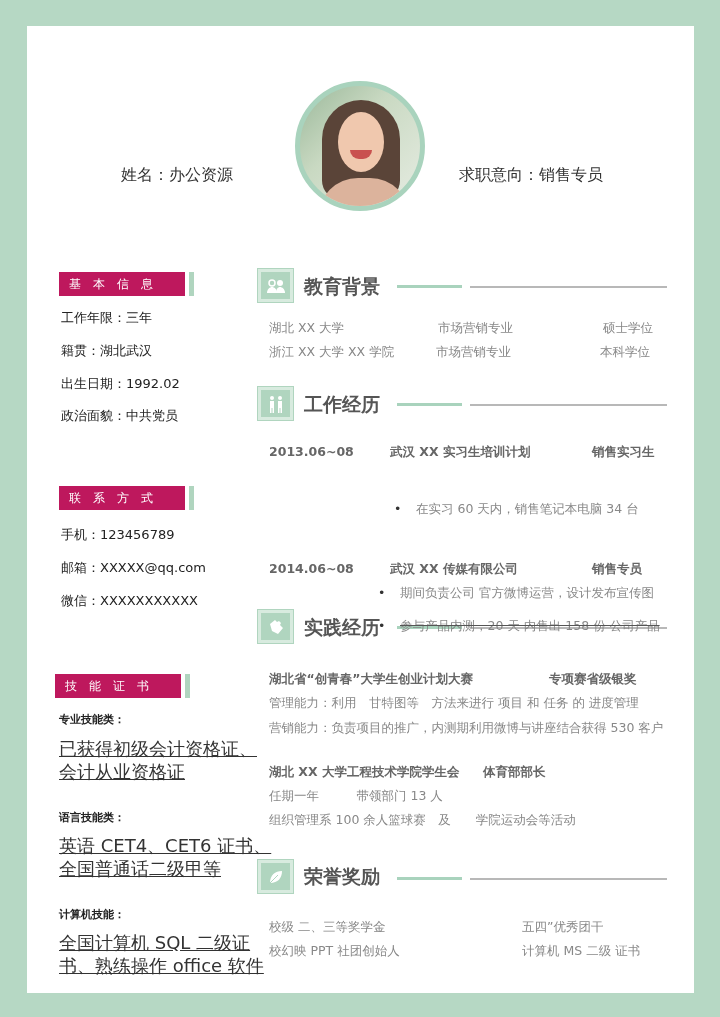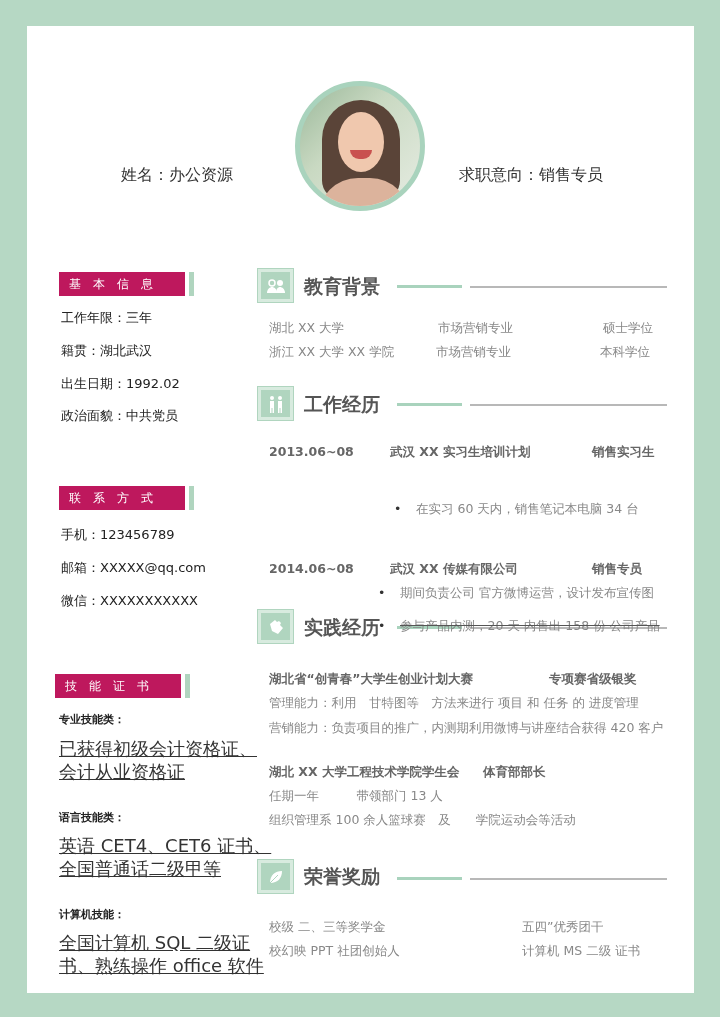--- a/index.html
+++ b/index.html
@@ -127,21 +127,21 @@
       </svg>
   </div>
   <div class="abs sec-title" style="top:589px;">实践经历</div>
   <div class="sec-line-g" style="top:600px;"></div>
   <div class="sec-line-s" style="top:601px;"></div>
   <div class="abs bullet strike" style="left:373px;top:592px;">参与产品内测，20 天 内售出 158 份 公司产品</div>
 
   <div class="abs r-bold" style="left:242px;top:645px;">湖北省“创青春”大学生创业计划大赛</div>
   <div class="abs r-bold" style="left:522px;top:645px;">专项赛省级银奖</div>
   <div class="abs r-gray" style="left:242px;top:669px;">管理能力：利用　甘特图等　方法来进行 项目 和 任务 的 进度管理</div>
-  <div class="abs r-gray" style="left:242px;top:694px;">营销能力：负责项目的推广，内测期利用微博与讲座结合获得 420 客户</div>
+  <div class="abs r-gray" style="left:242px;top:694px;">营销能力：负责项目的推广，内测期利用微博与讲座结合获得 530 客户</div>
 
   <div class="abs r-bold" style="left:242px;top:738px;">湖北 XX 大学工程技术学院学生会</div>
   <div class="abs r-bold" style="left:456px;top:738px;">体育部部长</div>
   <div class="abs r-gray" style="left:242px;top:762px;">任期一年　　　带领部门 13 人</div>
   <div class="abs r-gray" style="left:242px;top:786px;text-align:center;">组织管理系 100 余人篮球赛　及　　学院运动会等活动</div>
 
   <div class="sec-icon" style="top:834px;">
     <svg width="16" height="16" viewBox="0 0 16 16">
         <path d="M2 14C2 6 7 2 14 2c0 7-4 12-12 12z" fill="#fff"></path>
         <path d="M2 14L10 6" stroke="#b0d5bf" stroke-width="1"></path>

